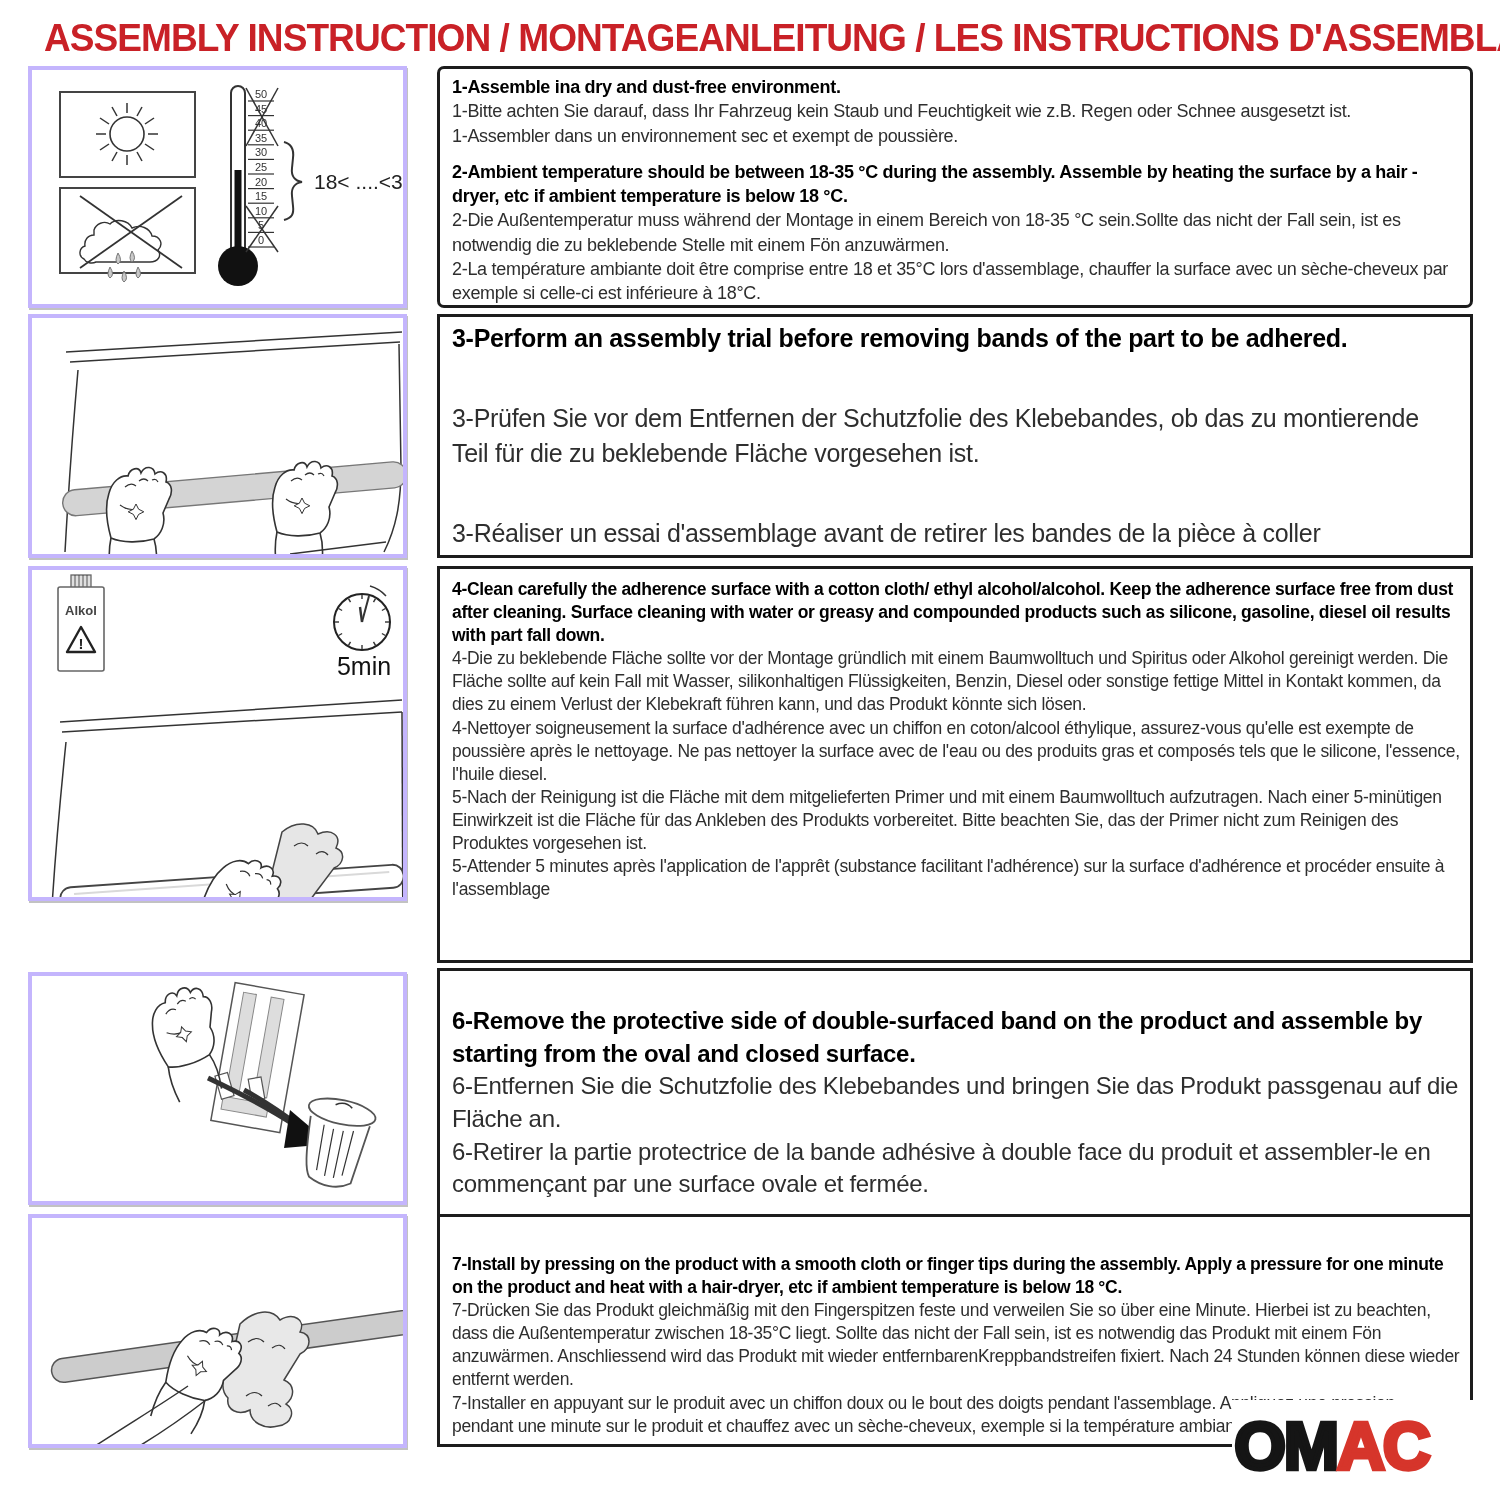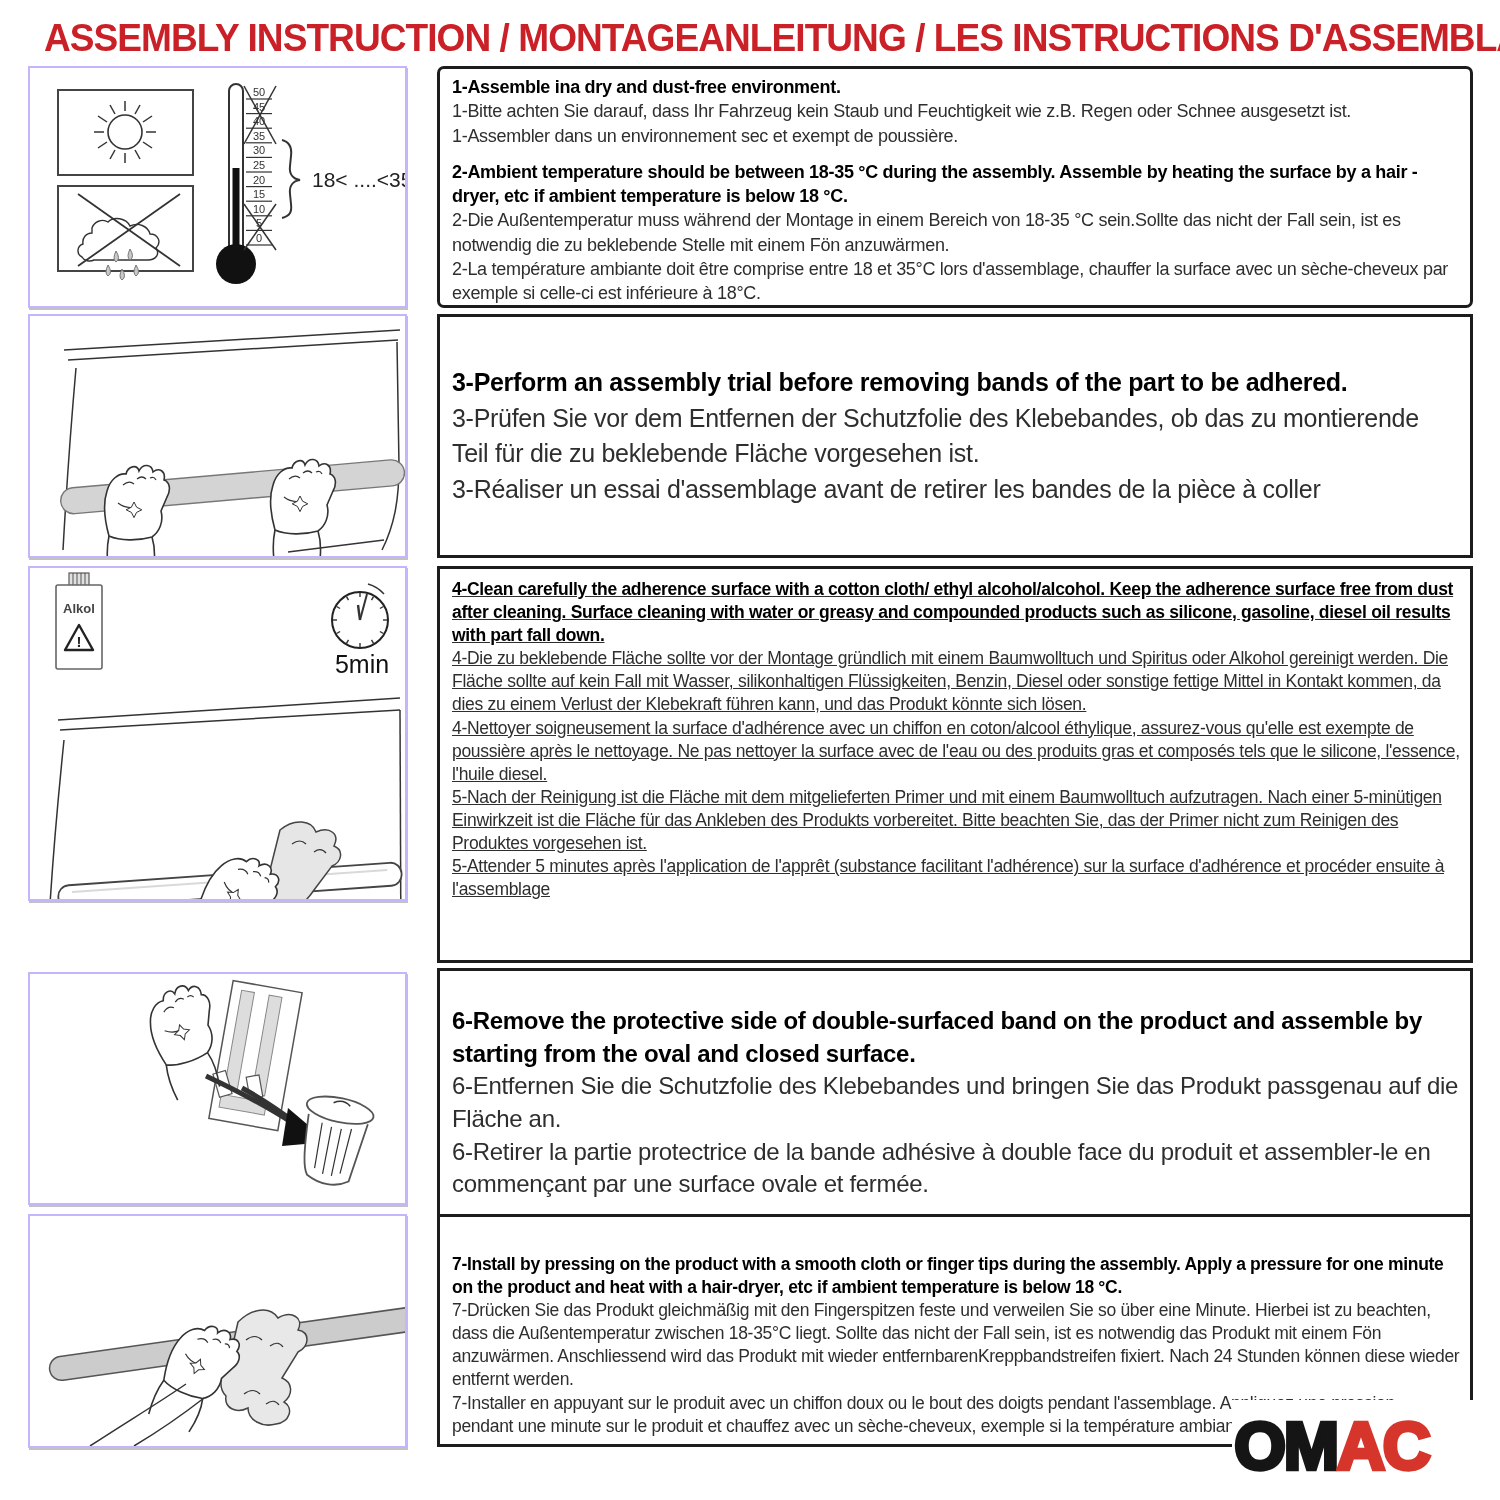--- a/index.html
+++ b/index.html
@@ -1,19 +1,19 @@
 <!DOCTYPE html>
 <html><head>
 <meta charset="utf-8">
 <style>
   html,body{margin:0;padding:0;background:#fff;}
   body{width:1500px;height:1500px;position:relative;font-family:"Liberation Sans",sans-serif;overflow:hidden;}
   .page-title{position:absolute;left:44px;top:16px;font-size:39px;font-weight:bold;color:#c92127;
     white-space:nowrap;letter-spacing:-1px;transform:scaleX(0.95);transform-origin:left top;}
-  .illu{position:absolute;left:28px;width:379px;border:2px solid #c4b5fd;background:#fff;
+  .illu{position:absolute;left:28px;width:379px;border:4px solid #c4b5fd;background:#fff;
     box-sizing:border-box;box-shadow:1px 2px 0 rgba(120,120,120,.45);overflow:hidden;}
   .textbox{position:absolute;left:437px;width:1036px;border:3px solid #1c1c1c;background:#fff;
     box-sizing:border-box;padding:6px 10px 6px 12px;color:#2e2e2e;overflow:hidden;}
   .textbox p{margin:0;letter-spacing:-0.3px;}
   .textbox p.b{font-weight:bold;color:#000;}
   .textbox p.gap{margin-top:12px;}
   .fs18{font-size:18px;line-height:1.35;border-radius:7px;}
   .fs175{font-size:17.5px;line-height:1.32;}
   .fs25{font-size:25px;line-height:1.42;}
   .fs24{font-size:24px;line-height:1.36;}
@@ -134,21 +134,21 @@
       <path d="M258,236 L354,224"></path>
     </g>
 
     <g transform="rotate(-5 200 170)">
       <rect x="30" y="158" width="345" height="26" rx="13" fill="#d4d4d4" stroke="#777" stroke-width="1.4"></rect>
     </g>
     <use href="#hand-shape" transform="translate(62,142)"></use>
     <use href="#hand-shape" transform="translate(228,136)"></use>
   </svg>
 </div>
-<div class="textbox fs25 vcenter" style="top:314px;height:244px;">
+<div class="textbox fs25 vcenter" style="top:314px;height:244px;gap:44px;">
   <p class="b">3-Perform an assembly trial before removing bands of the part to be adhered.</p>
   <p>3-Prüfen Sie vor dem Entfernen der Schutzfolie des Klebebandes, ob das zu montierende Teil für die zu beklebende Fläche vorgesehen ist.</p>
   <p>3-Réaliser un essai d'assemblage avant de retirer les bandes de la pièce à coller</p>
 </div>
 
 <div class="illu" style="top:566px;height:335px;">
   <svg width="375" height="393" viewBox="0 0 375 393">
 
     <g>
       <rect x="39" y="5" width="20" height="13" fill="#e0e0e0" stroke="#666" stroke-width="1.3"></rect>
@@ -199,21 +199,21 @@
     <g>
       <path d="M250,262 C264,250 282,252 286,264 C300,258 310,266 304,278 C314,282 312,294 302,298 L284,322 C272,340 258,346 246,342 C236,338 232,328 236,318 Z" fill="#e6e6e6" stroke="#444" stroke-width="1.5"></path>
       <path d="M252,340 C244,358 238,372 246,384 C258,392 272,386 274,372 C280,384 292,386 296,374 C302,360 294,348 282,342 Z" fill="#e6e6e6" stroke="#444" stroke-width="1.5"></path>
       <path d="M262,276 q8,-6 14,0 M284,284 q7,-5 12,1 M256,362 q8,-6 14,0" class="ln" stroke-width="1.2"></path>
     </g>
 
     <use href="#hand-shape" transform="translate(196,262) rotate(32)"></use>
     <path d="M120,393 C145,372 168,354 186,340 M160,393 C176,380 190,366 202,352" class="ln" stroke-width="1.5"></path>
   </svg>
 </div>
-<div class="textbox fs175" style="top:566px;height:397px;padding-top:9px;text-decoration:underline;">
+<div class="textbox fs175" style="top:566px;height:397px;padding-top:9px;">
   <p class="b">4-Clean carefully the adherence surface with a cotton cloth/ ethyl alcohol/alcohol. Keep the adherence surface free from dust after cleaning. Surface cleaning with water or greasy and compounded products such as silicone, gasoline, diesel oil results with part fall down.</p>
   <p>4-Die zu beklebende Fläche sollte vor der Montage gründlich mit einem Baumwolltuch und Spiritus oder Alkohol gereinigt werden. Die Fläche sollte auf kein Fall mit Wasser, silikonhaltigen Flüssigkeiten, Benzin, Diesel oder sonstige fettige Mittel in Kontakt kommen, da dies zu einem Verlust der Klebekraft führen kann, und das Produkt könnte sich lösen.</p>
   <p>4-Nettoyer soigneusement la surface d'adhérence avec un chiffon en coton/alcool éthylique, assurez-vous qu'elle est exempte de poussière après le nettoyage. Ne pas nettoyer la surface avec de l'eau ou des produits gras et composés tels que le silicone, l'essence, l'huile diesel.</p>
   <p>5-Nach der Reinigung ist die Fläche mit dem mitgelieferten Primer und mit einem Baumwolltuch aufzutragen. Nach einer 5-minütigen Einwirkzeit ist die Fläche für das Ankleben des Produkts vorbereitet. Bitte beachten Sie, das der Primer nicht zum Reinigen des Produktes vorgesehen ist.</p>
   <p>5-Attender 5 minutes après l'application de l'apprêt (substance facilitant l'adhérence) sur la surface d'adhérence et procéder ensuite à l'assemblage</p>
 </div>
 
 <div class="illu" style="top:972px;height:233px;">
   <svg width="375" height="229" viewBox="0 0 375 229">
 

